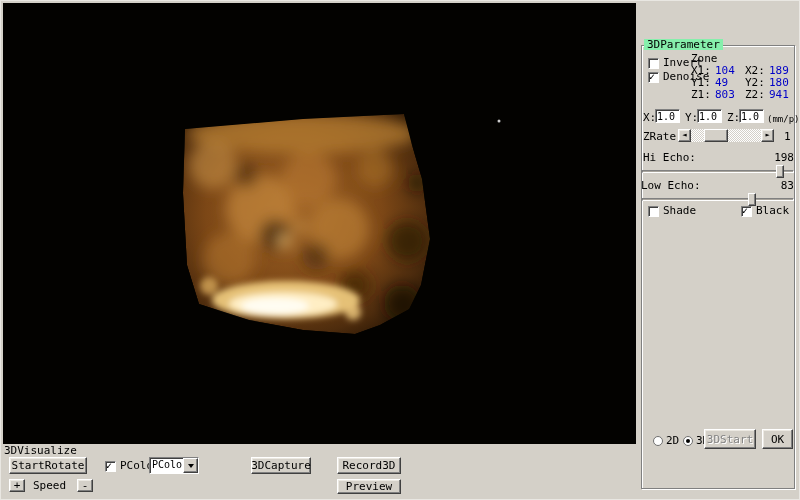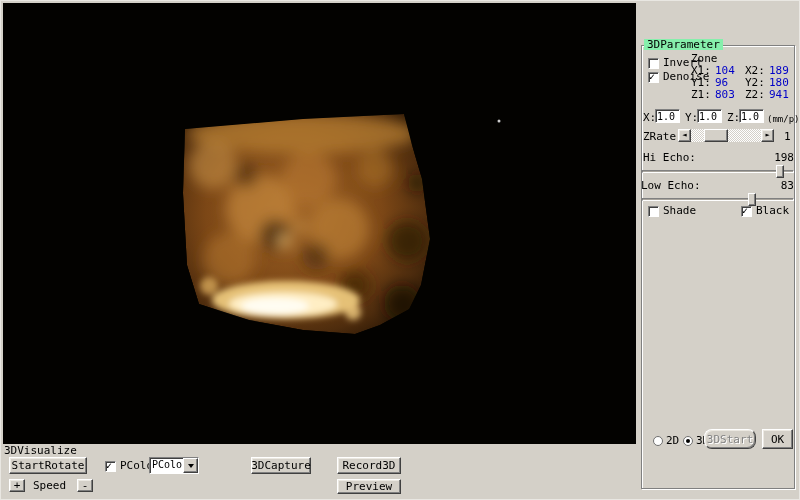--- a/index.html
+++ b/index.html
@@ -137,21 +137,21 @@
     <div class="abs lbl" style="left:53px;top:52px;">Zone</div>
     <div class="abs" style="left:53px;top:64px;width:104px;">
       <div style="display:flex;">
         <span class="lbl" style="width:24px;">X1:</span>
         <span class="lbl blue" style="width:30px;">104</span>
         <span class="lbl" style="width:24px;">X2:</span>
         <span class="lbl blue">189</span>
       </div>
       <div style="display:flex;">
         <span class="lbl" style="width:24px;">Y1:</span>
-        <span class="lbl blue" style="width:30px;">96</span>
+        <span class="lbl blue" style="width:30px;">49</span>
         <span class="lbl" style="width:24px;">Y2:</span>
         <span class="lbl blue">180</span>
       </div>
       <div style="display:flex;">
         <span class="lbl" style="width:24px;">Z1:</span>
         <span class="lbl blue" style="width:30px;">803</span>
         <span class="lbl" style="width:24px;">Z2:</span>
         <span class="lbl blue">941</span>
       </div>
     </div>
@@ -202,21 +202,21 @@
     </div>
 
     <div class="abs radio" style="left:7px;top:434px;">
       <span class="circ"></span>
       <span class="lbl">2D</span>
     </div>
     <div class="abs radio" style="left:37px;top:434px;">
       <span class="circ on"></span>
       <span class="lbl">3D</span>
     </div>
-    <div class="abs btn disabled" style="left:66px;top:428px;width:52px;height:20px;border-radius:8px;">3DStart</div>
+    <div class="abs btn disabled" style="left:66px;top:428px;width:52px;height:20px;">3DStart</div>
     <div class="abs btn" style="left:124px;top:428px;width:31px;height:20px;">OK</div>
   </div>
 
   <div class="bottom-bar">
     <div class="abs lbl" style="left:3px;top:1px;">3DVisualize</div>
 
     <div class="abs btn" style="left:8px;top:13px;width:78px;height:17px;">StartRotate</div>
 
     <div class="abs btn" style="left:8px;top:35px;width:16px;height:13px;">+</div>
     <div class="abs lbl" style="left:32px;top:36px;">Speed</div>

